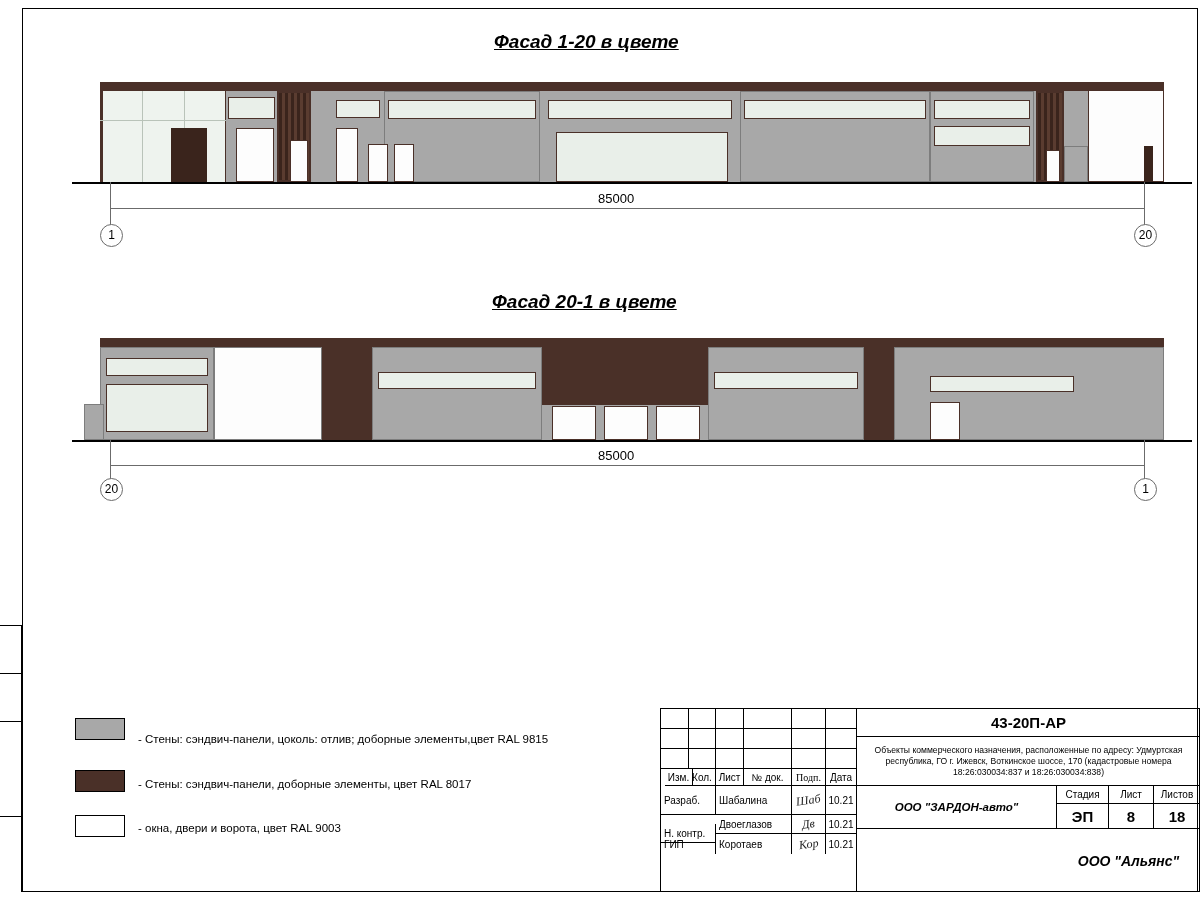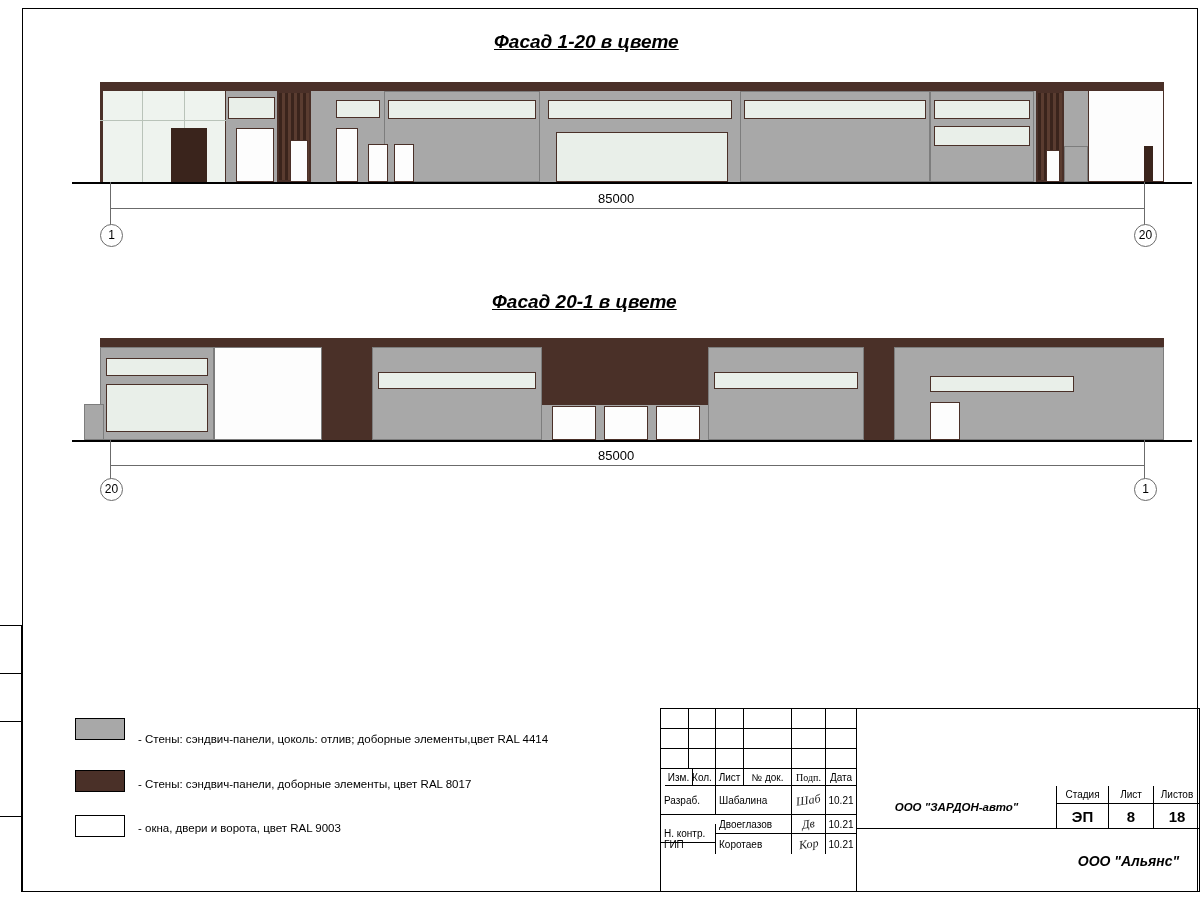--- a/index.html
+++ b/index.html
@@ -269,21 +269,21 @@
   <div class="dim-line" style="left:110px; top:465px; width:1035px;"></div>
   <div class="dim-tick" style="left:110px; top:440px; height:44px;"></div>
   <div class="dim-tick" style="left:1144px; top:440px; height:44px;"></div>
   <div class="dim-text" style="left:598px; top:448px;">85000</div>
   <div class="axis-bubble" style="left:100px; top:478px;">20</div>
   <div class="axis-bubble" style="left:1134px; top:478px;">1</div>
 </div>
 
 <div class="legend-item">
   <div class="legend-sw" style="left:75px; top:718px; background:#a8a8a8;"></div>
-  <div class="legend-txt" style="left:138px; top:732px;">- Стены: сэндвич-панели, цоколь: отлив; доборные элементы,цвет RAL 4414</div>
+  <div class="legend-txt" style="left:138px; top:732px;">- Стены: сэндвич-панели, цоколь: отлив; доборные элементы,цвет RAL 9815</div>
 </div>
 <div class="legend-item">
   <div class="legend-sw" style="left:75px; top:770px; background:#4a3028;"></div>
   <div class="legend-txt" style="left:138px; top:777px;">- Стены: сэндвич-панели, доборные элементы, цвет RAL 8017</div>
 </div>
 <div class="legend-item">
   <div class="legend-sw" style="left:75px; top:815px; background:#ffffff;"></div>
   <div class="legend-txt" style="left:138px; top:821px;">- окна, двери и ворота, цвет RAL 9003</div>
 </div>
 
@@ -333,21 +333,23 @@
 
   <div class="cell lft nbb" style="left:0;   top:125px; width:55px; height:20px;">ГИП</div>
   <div class="cell lft nbb" style="left:55px;top:125px; width:76px; height:20px;">Коротаев</div>
   <div class="cell nbb" style="left:131px;top:125px;width:34px; height:20px;">
       <span class="sig">Кор</span>
     </div>
   <div class="cell nbb" style="left:165px;top:125px;width:31px; height:20px;">10.21</div>
 
   <div class="cell nbb" style="left:0;top:145px; width:196px; height:38px; border-right:1px solid #000;"></div>
 
-
+  <div class="cell big nbb" style="left:196px; top:0; width:343px; height:28px; border-right:none; border-bottom:1px solid #000;">43-20П-АР</div>
+
+  <div class="cell tiny nbb" style="left:196px; top:28px; width:343px; height:49px; border-right:none; border-bottom:1px solid #000; padding:0 4px; text-align:center; line-height:11px;">Объекты коммерческого назначения, расположенные по адресу: Удмуртская республика, ГО г. Ижевск, Воткинское шоссе, 170 (кадастровые номера 18:26:030034:837 и 18:26:030034:838)</div>
 
   <div class="cell mid" style="left:196px; top:77px; width:200px; height:43px;">ООО "ЗАРДОН-авто"</div>
 
   <div class="cell" style="left:396px; top:77px; width:52px; height:18px;">Стадия</div>
   <div class="cell" style="left:448px; top:77px; width:45px; height:18px;">Лист</div>
   <div class="cell" style="left:493px; top:77px; width:46px; height:18px; border-right:none;">Листов</div>
 
   <div class="cell big" style="left:396px; top:95px; width:52px; height:25px;">ЭП</div>
   <div class="cell big" style="left:448px; top:95px; width:45px; height:25px;">8</div>
   <div class="cell big" style="left:493px; top:95px; width:46px; height:25px; border-right:none;">18</div>

